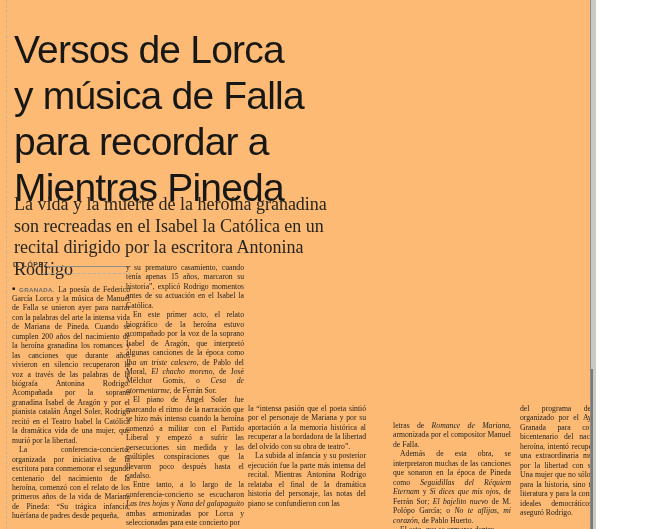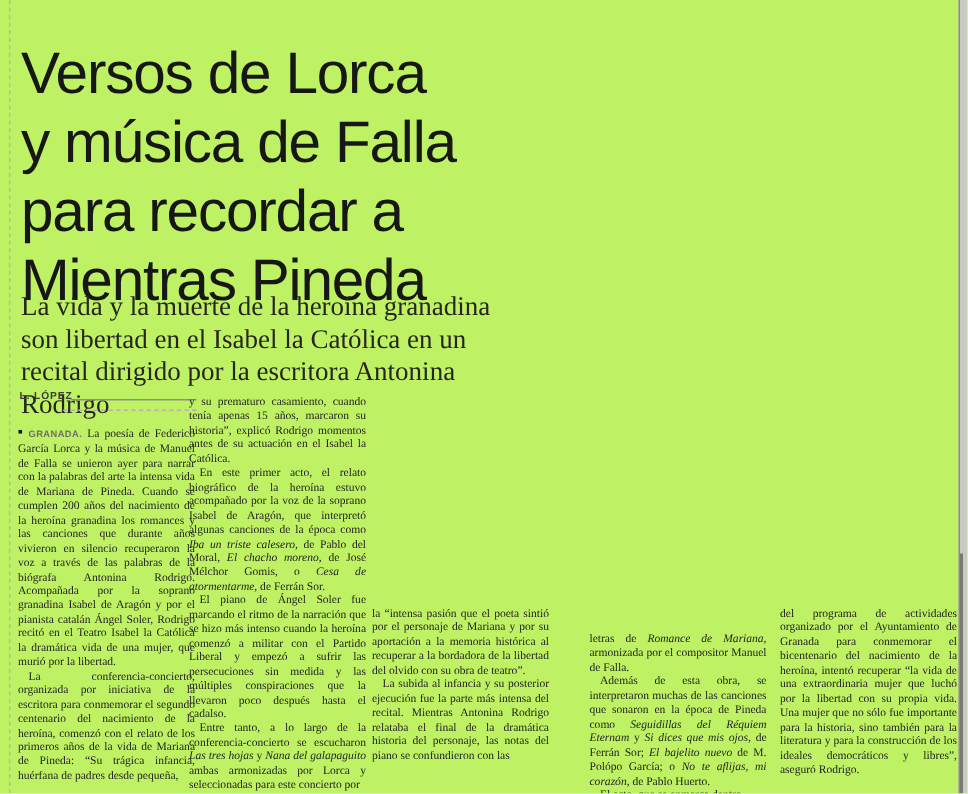--- a/index.html
+++ b/index.html
@@ -1,19 +1,19 @@
 <!DOCTYPE html>
 <html><head>
 <meta charset="utf-8">
 <style>
   html,body { margin:0; padding:0; }
   .page {
     position:relative;
-    width:645px; height:529px;
-    background:#bef264;
+    width:596px; height:529px;
+    background:#fdba74;
     overflow:hidden;
     font-family:"Liberation Serif", serif;
     color:#22211f;
   }
   
   .left-artifact {
     position:absolute; left:6px; top:0; height:529px; width:0;
     border-left:1px dashed #a8aeaa; opacity:.65;
   }
   .gutter {
@@ -80,21 +80,21 @@
 
   <h1 class="headline">
     <div>Versos de Lorca</div>
     <div>y música de Falla</div>
     <div>para recordar a</div>
     <div>Mientras Pineda</div>
   </h1>
 
   <div class="subhead">
     <div>La vida y la muerte de la heroína granadina</div>
-    <div>son libertad en el Isabel la Católica en un</div>
+    <div>son recreadas en el Isabel la Católica en un</div>
     <div>recital dirigido por la escritora Antonina Rodrigo</div>
   </div>
 
   <div class="byline">L. LÓPEZ</div>
   <div class="byline-rule"></div>
   <div class="byline-rule2"></div>
 
   <div class="col" id="col-0">
       <p class=""><span class="sq">■ </span><span class="city">GRANADA. </span><span>La poesía de Federico García Lorca y la música de Manuel de Falla se unieron ayer para narrar con la palabras del arte la intensa vida de Mariana de Pineda. Cuando se cumplen 200 años del nacimiento de la heroína granadina los romances y las canciones que durante años vivieron en silencio recuperaron la voz a través de las palabras de la biógrafa Antonina Rodrigo. Acompañada por la soprano granadina Isabel de Aragón y por el pianista catalán Ángel Soler, Rodrigo recitó en el Teatro Isabel la Católica la dramática vida de una mujer, que murió por la libertad.</span></p>
       <p class="ind"><span>La conferencia-concierto, organizada por iniciativa de la escritora para conmemorar el segundo centenario del nacimiento de la heroína, comenzó con el relato de los primeros años de la vida de Mariana de Pineda: “Su trágica infancia, huérfana de padres desde pequeña,</span></p>

